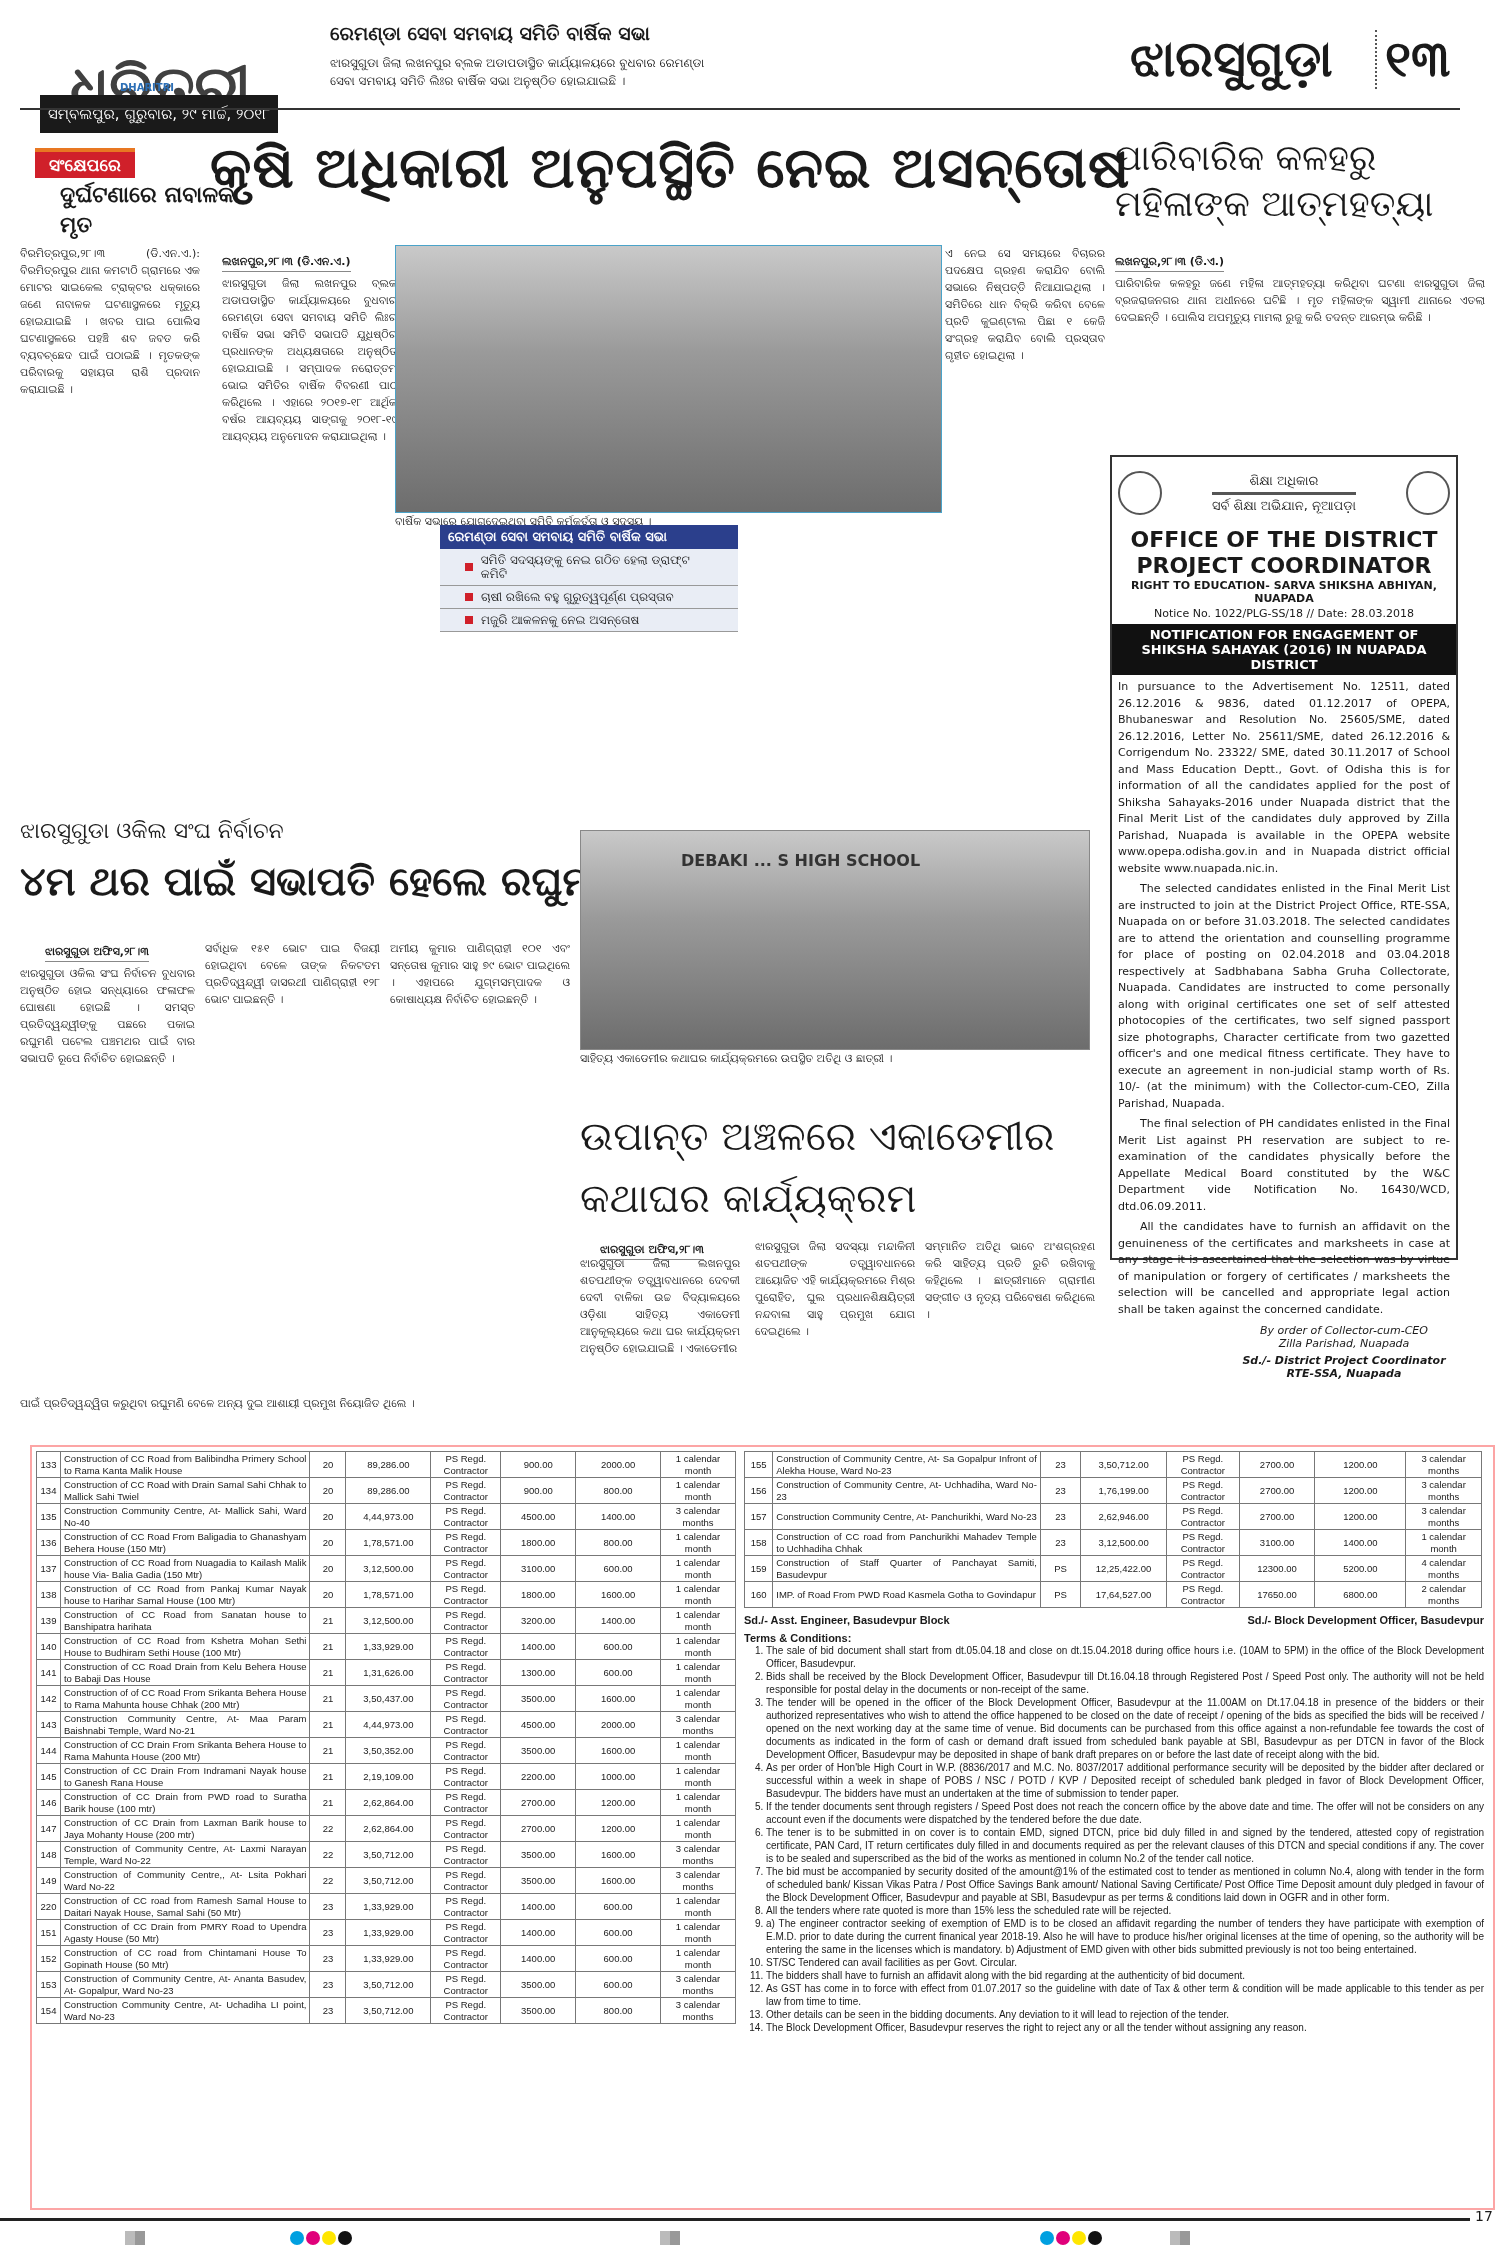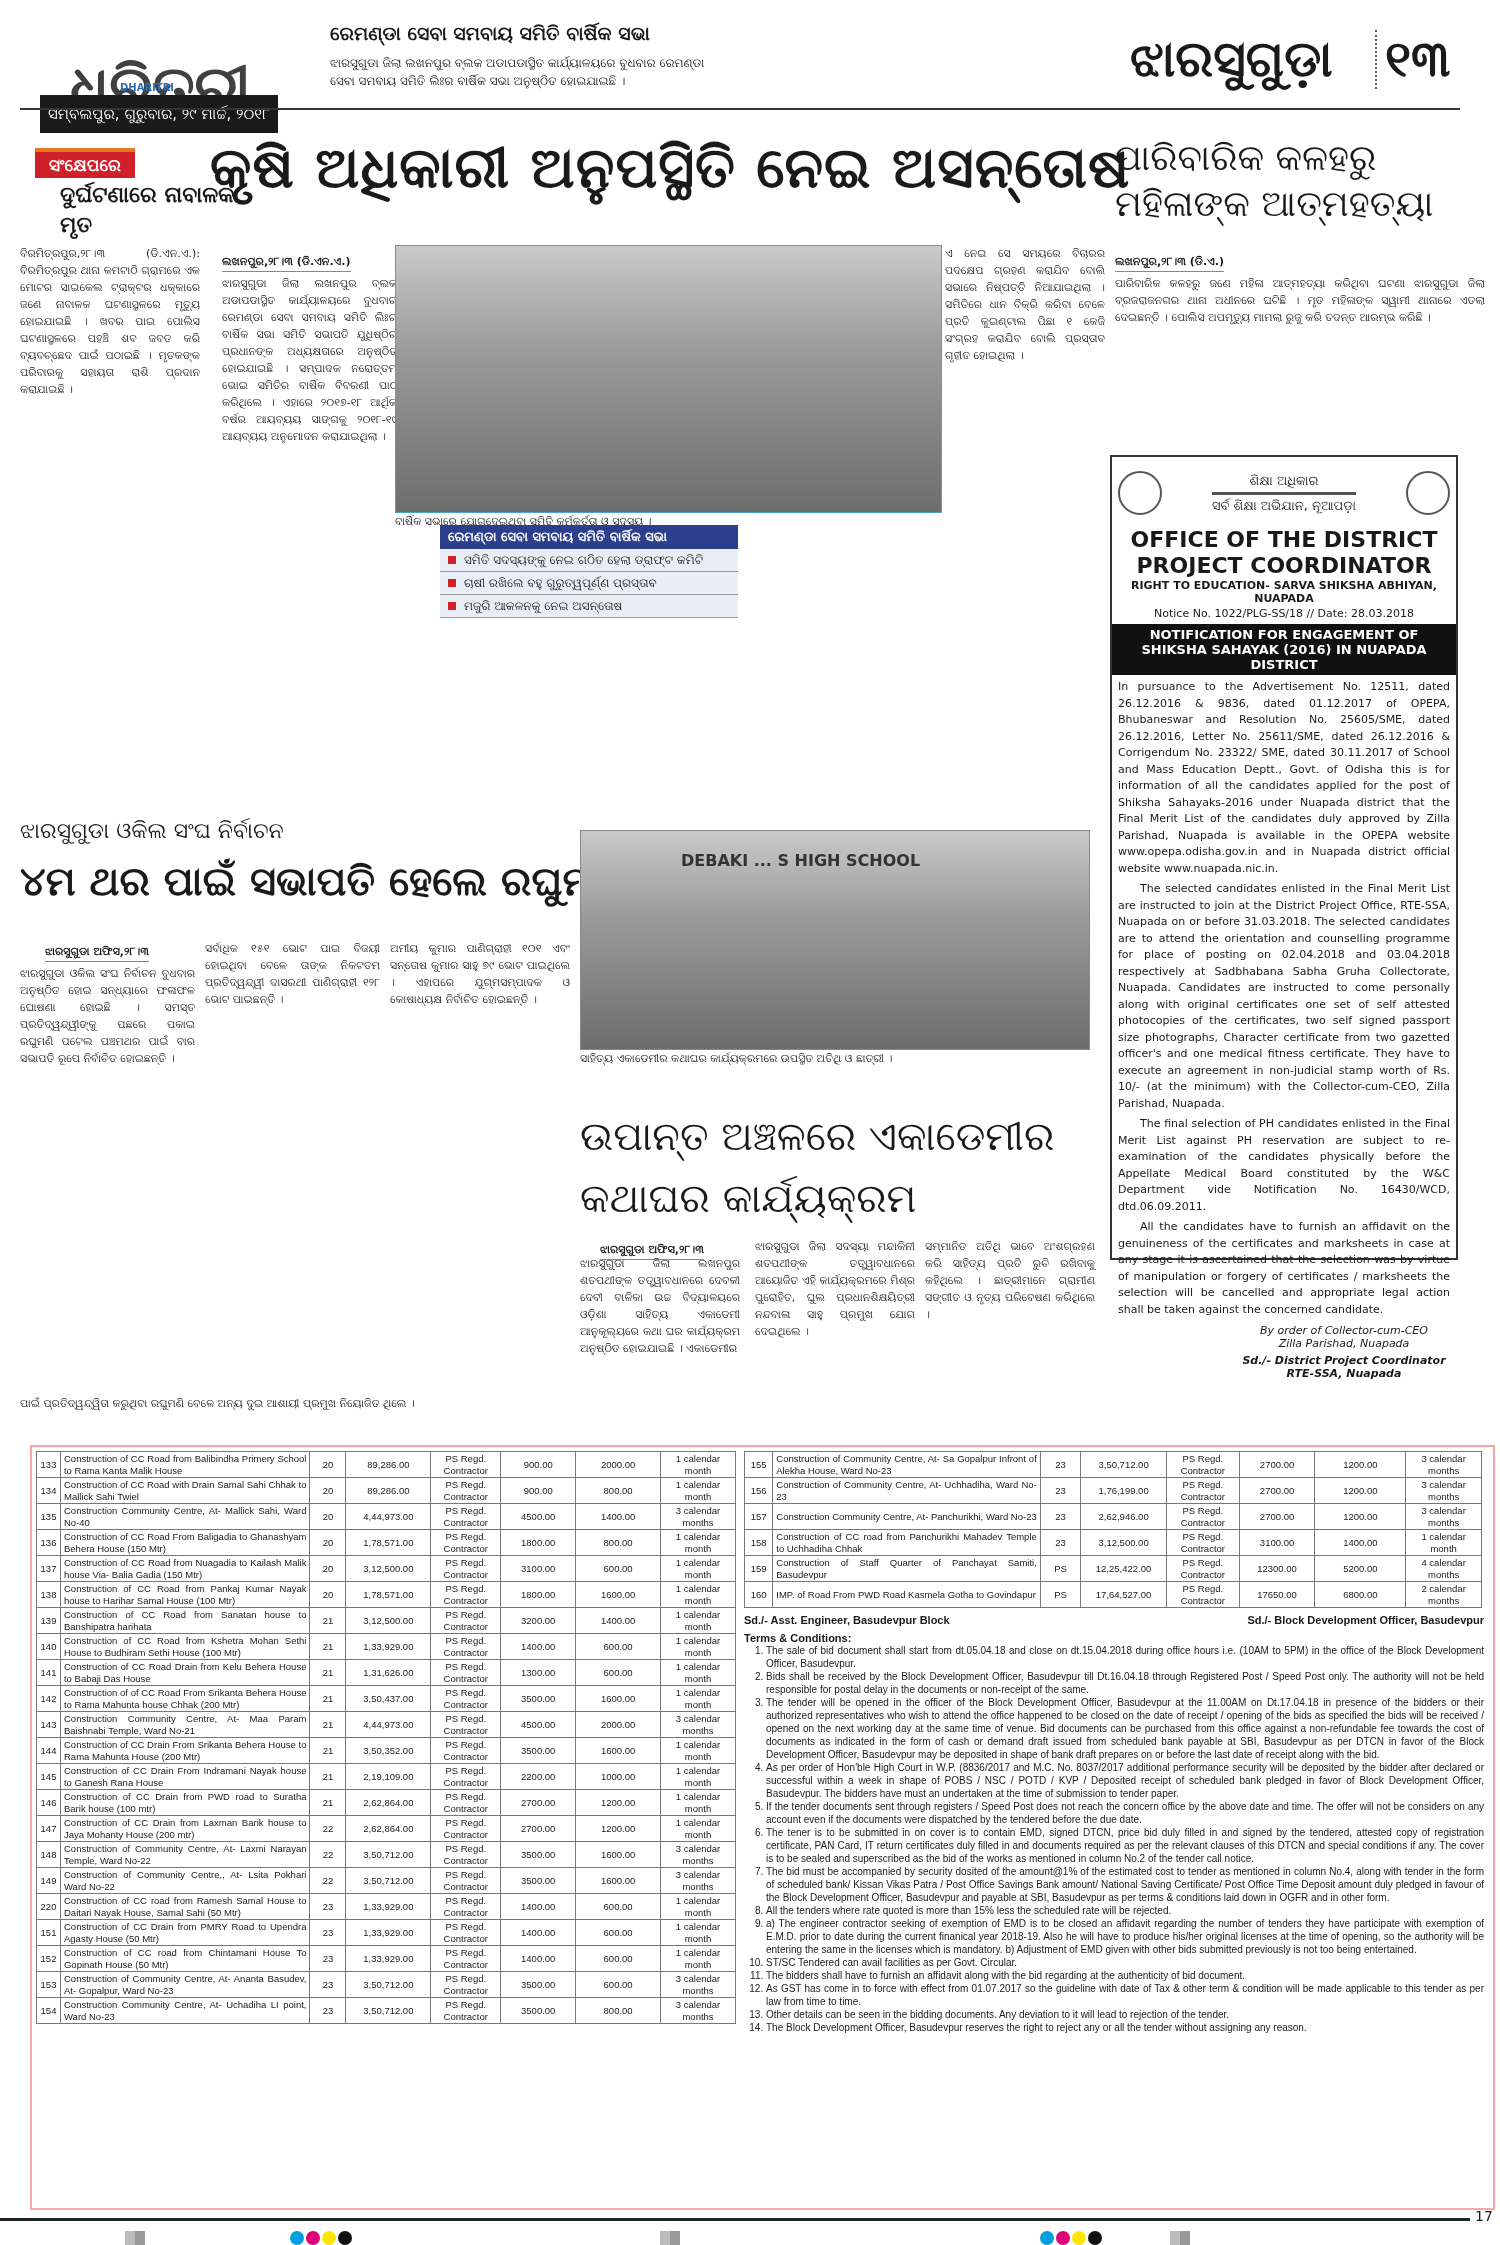--- a/index.html
+++ b/index.html
@@ -21,21 +21,21 @@
   
   .main-head { left: 210px; top: 135px; font-size: 56px; font-weight: bold; letter-spacing: 1px; }
   .side-head { left: 1115px; top: 135px; width: 380px; font-size: 36px; line-height: 46px; }
   .dateline-small { font-size: 11px; font-weight: bold; border-bottom: 1px solid #888; padding-bottom: 3px; display: inline-block; }
   .col { font-size: 11px; line-height: 17px; text-align: justify; color: #222; }
   .photo { background: linear-gradient(180deg,#c9c9c9 0%,#9a9a9a 40%,#6d6d6d 100%); border: 1px solid #4aa3c9; }
   .caption { font-size: 11px; }
   
   .bluebox { left: 440px; top: 525px; width: 298px; background: #e9edf5; }
   .bluebox .bt { background: #2b3f8c; color: #fff; font-size: 13px; font-weight: bold; padding: 4px 8px; }
-  .bluebox .bi { font-size: 12px; padding: 4px 8px; border-bottom: 1px solid #999; display: flex; gap: 8px; align-items: center; }
+  .bluebox .bi { font-size: 12px; padding: 4px 25px; border-bottom: 1px solid #999; display: flex; gap: 8px; align-items: center; }
   .bullet { width: 8px; height: 8px; background: #d0202a; display: inline-block; }
   
   .ad { left: 1110px; top: 455px; width: 348px; height: 805px; border: 2px solid #333; padding: 6px; }
   .ad-logos { display: flex; justify-content: space-between; align-items: center; height: 60px; }
   .emblem { width: 44px; height: 44px; border: 2px solid #555; border-radius: 50%; }
   .ad-ol { text-align: center; font-size: 13px; }
   .ad-office { text-align: center; font-size: 22px; font-weight: bold; line-height: 26px; margin-top: 4px; }
   .ad-rte { text-align: center; font-size: 11px; font-weight: bold; }
   .ad-notice { text-align: center; font-size: 11px; margin: 2px 0 4px; }
   .ad-banner { background: #111; color: #fff; text-align: center; font-weight: bold; font-size: 13px; padding: 3px; margin: 0 -6px; }

